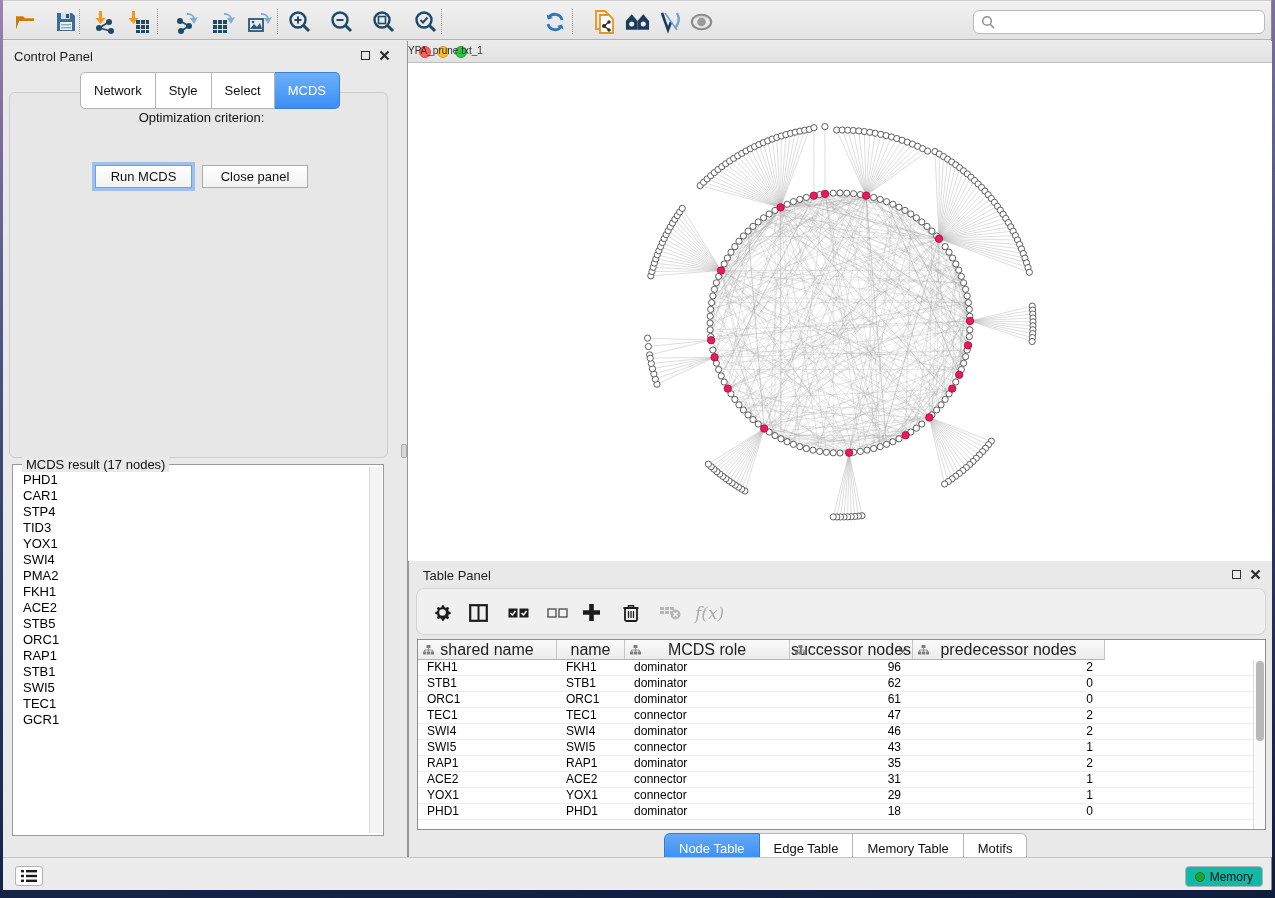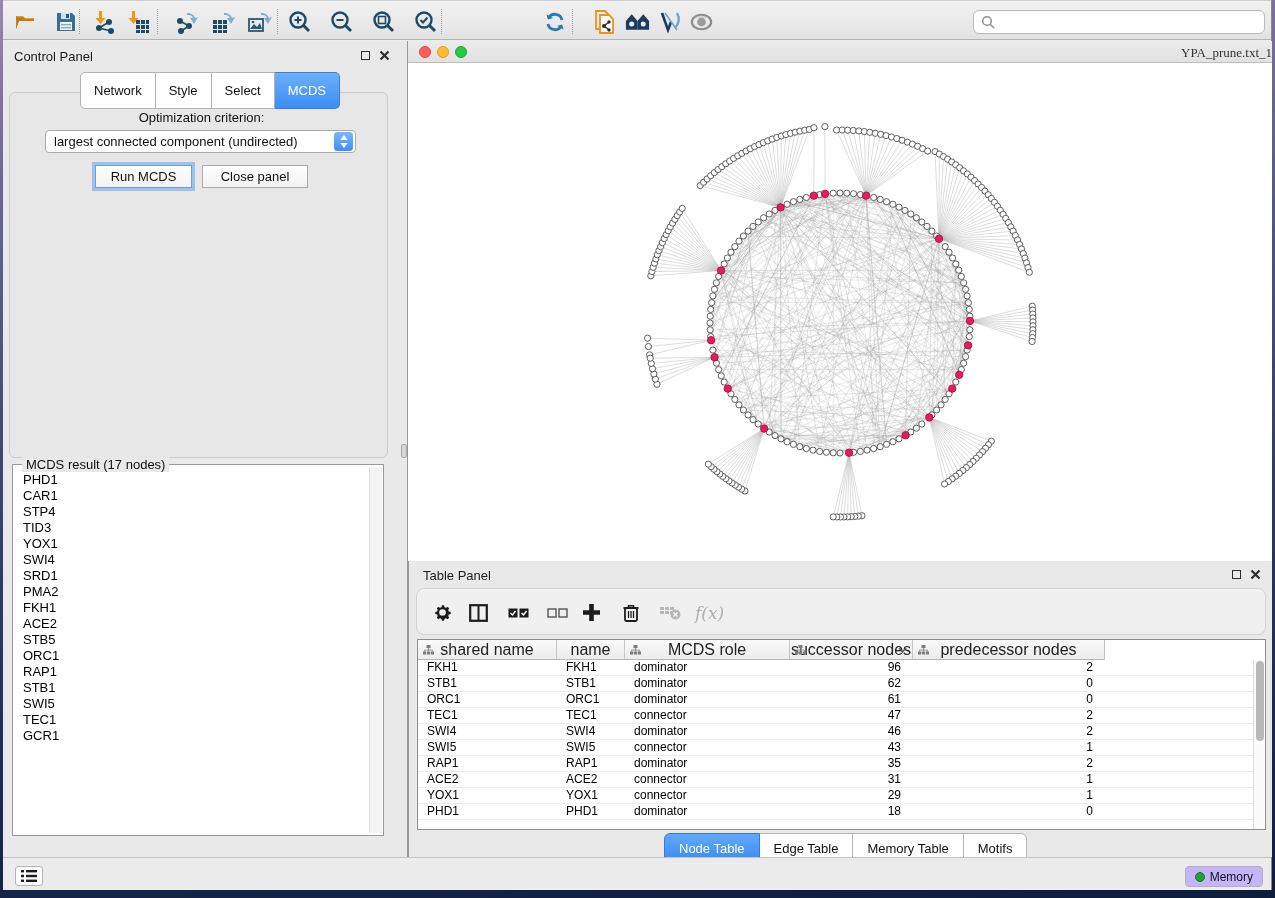--- a/index.html
+++ b/index.html
@@ -45,21 +45,21 @@
   .vtrack { position:absolute; right:1px; top:2px; bottom:2px; width:13px; background:#f4f4f4; border-left:1px solid #ddd; }
   
   .split { position:absolute; left:397px; top:41px; width:8px; height:816px; background:#e9e9e9; }
   .split .line { position:absolute; right:0; top:0; width:1px; height:100%; background:#979797; }
   .split .grip { position:absolute; left:1px; top:403px; width:6px; height:14px; background:#d6d6d6; border:1px solid #a9a9a9; border-radius:2px; }
   
   .netwin { position:absolute; left:405px; top:41px; width:864px; height:520px; background:#fff; }
   .net-titlebar { position:absolute; left:0; top:0; width:100%; height:22px;
     background:linear-gradient(#ebebeb,#e2e2e2); border-bottom:1px solid #bdbdbd; }
   .tl { position:absolute; top:5px; width:12px; height:12px; border-radius:50%; }
-  .net-title { position:absolute; width:100%; text-align:right; top:4px; font-size:13px; color:#333;font-family:Liberation Serif, serif; }
+  .net-title { position:absolute; width:100%; text-align:left; top:4px; font-size:10px; color:#333; }
   .canvas { position:absolute; left:0; top:22px; width:864px; height:498px; background:#fff; }
   
   .tpanel { position:absolute; left:405px; top:561px; width:864px; height:296px; background:#e9e9e9; border-left:1px solid #979797; }
   .tp-title { position:absolute; left:14px; top:7px; font-size:13px; color:#1c1c1c; }
   .tp-toolbar { position:absolute; left:7px; top:27px; width:850px; height:47px; background:#f0f0f0;
     border:1px solid #d4d4d4; border-radius:8px; }
   .tp-ic { position:absolute; top:11px; height:25px; display:flex; align-items:center; justify-content:center; }
   .tbl { position:absolute; left:8px; top:78px; width:849px; height:191px; background:#fff; border:1px solid #8f8f8f; overflow:hidden; }
   .thead { position:absolute; left:0; top:0; height:20px; display:flex; }
   .th { position:relative; height:20px; background:linear-gradient(#fafafa,#ececec); border-right:1px solid #c6c6c6;
@@ -75,21 +75,21 @@
   .tp-tabs { position:absolute; left:255px; top:272px; height:21px; display:flex; }
   .tp-tab { height:31px; padding:12px 14px; font-size:13px; display:flex; align-items:center; background:#fff;
     border:1px solid #b6b6b6; border-left:none; color:#111; }
   .tp-tab:first-child { border-left:1px solid #b6b6b6; border-radius:6px 0 0 6px; }
   .tp-tab:last-child { border-radius:0 6px 6px 0; }
   .tp-tab.active { background:linear-gradient(#64a9f8,#338af4); color:#fff; border-color:#2f7fd8; }
   
   .statusbar { position:absolute; left:0; top:857px; width:100%; height:33px; background:#ececec; border-top:1px solid #c4c4c4; }
   .list-btn { position:absolute; left:12px; top:8px; width:28px; height:20px; background:#fdfdfd; border:1px solid #b3b3b3;
     border-radius:3px; display:flex; align-items:center; justify-content:center; }
-  .mem-btn { position:absolute; right:8px; top:8px; height:21px; padding:0 9px; background:#c4b5fd; border:1px solid #b3b3b3;
+  .mem-btn { position:absolute; right:8px; top:8px; height:21px; padding:0 9px; background:#14b8a6; border:1px solid #b3b3b3;
     border-radius:4px; display:flex; align-items:center; gap:5px; font-size:12px; color:#111; }
   .mem-dot { width:10px; height:10px; border-radius:50%; background:#1ea32e; border:1px solid #157a20; }
 </style>
 </head>
 <body>
 
 <div class="win">
 
   <div class="toolbar">
     <div class="tb-ic" style="left:9px">
@@ -257,43 +257,31 @@
         </svg>
     </div>
     <div class="cp-box"></div>
     <div class="tabs" id="cp-tabs">
         <div class="tab">Network</div>
         <div class="tab">Style</div>
         <div class="tab">Select</div>
         <div class="tab active">MCDS</div>
       </div>
     <div class="opt-label">Optimization criterion:</div>
-    <div class="select">
-      <div class="val">largest connected component (undirected)</div>
-      <div class="stepper">
-        <svg width="8" height="6" viewBox="0 0 8 6">
-            <path d="M4 0l3.6 5H.4z" fill="#fff"></path>
-          </svg>
-        <svg width="8" height="6" viewBox="0 0 8 6">
-            <path d="M4 6L.4 1h7.2z" fill="#fff"></path>
-          </svg>
-      </div>
-    </div>
     <div class="btn focusring" style="left:92px; top:124px; width:97px;">Run MCDS</div>
     <div class="btn" style="left:199px; top:124px; width:106px;">Close panel</div>
     <div class="fieldset">
       <div class="legend">MCDS result (17 nodes)</div>
       <div class="mlist" id="mcds-list">
           <div>PHD1</div>
           <div>CAR1</div>
           <div>STP4</div>
           <div>TID3</div>
           <div>YOX1</div>
           <div>SWI4</div>
-          <div>SRD1</div>
           <div>PMA2</div>
           <div>FKH1</div>
           <div>ACE2</div>
           <div>STB5</div>
           <div>ORC1</div>
           <div>RAP1</div>
           <div>STB1</div>
           <div>SWI5</div>
           <div>TEC1</div>
           <div>GCR1</div>

